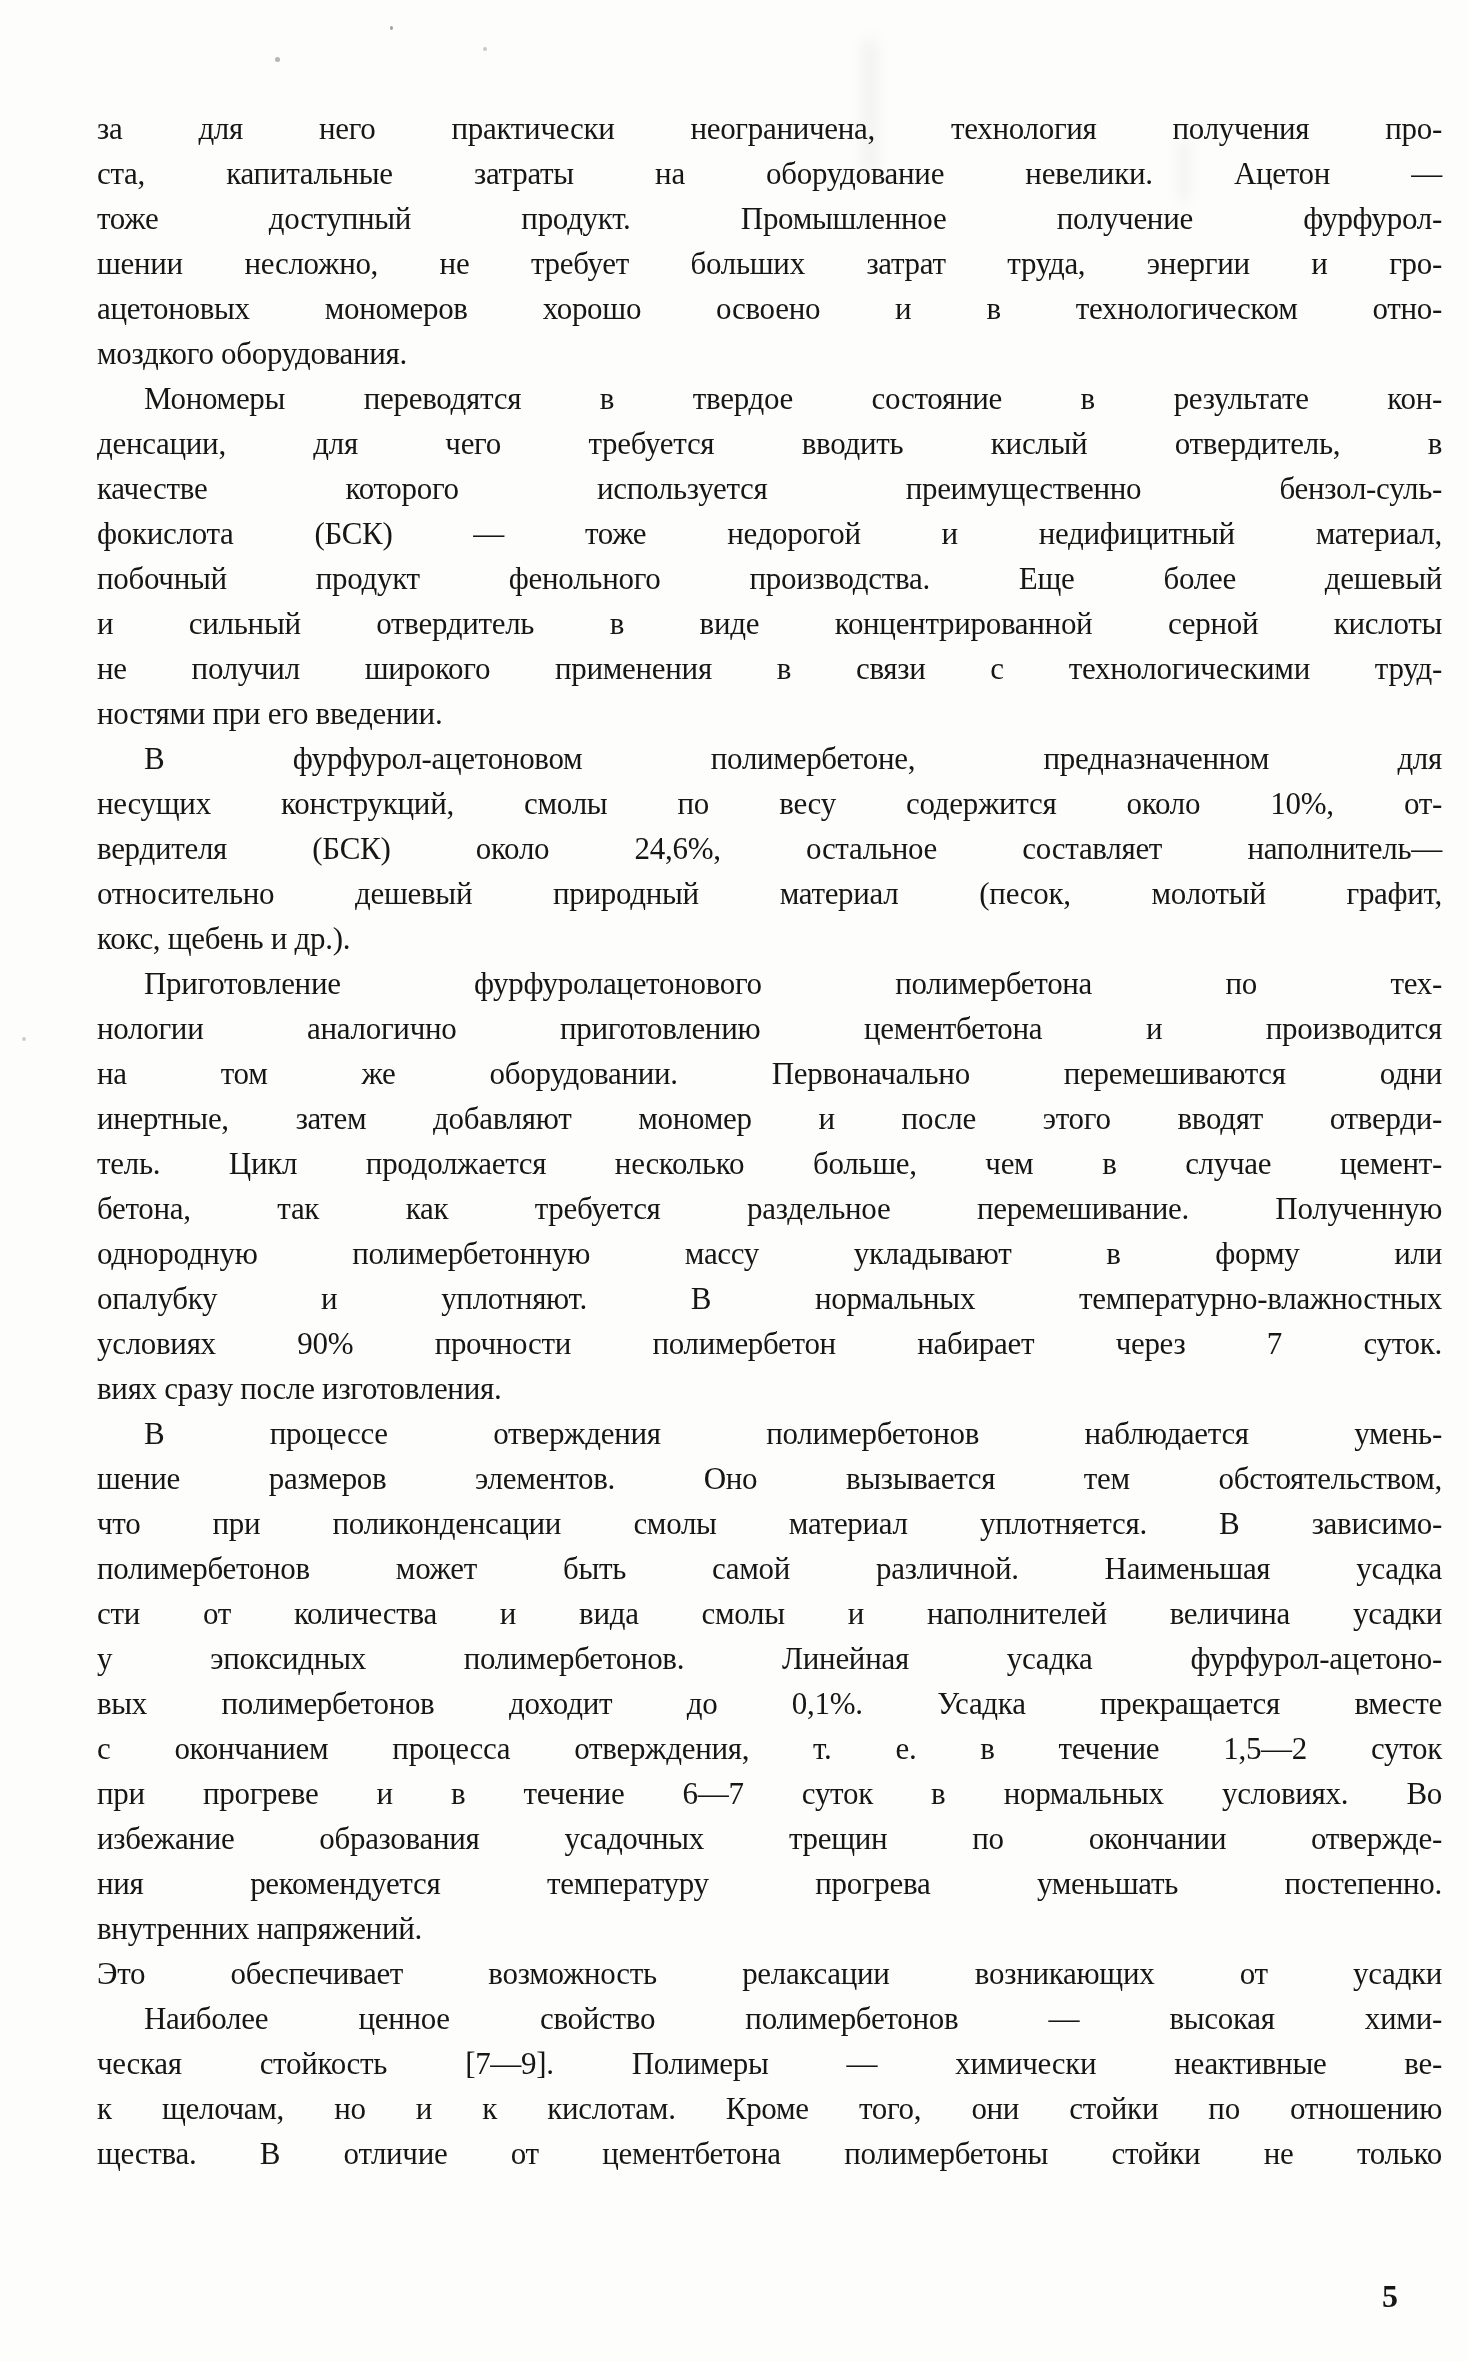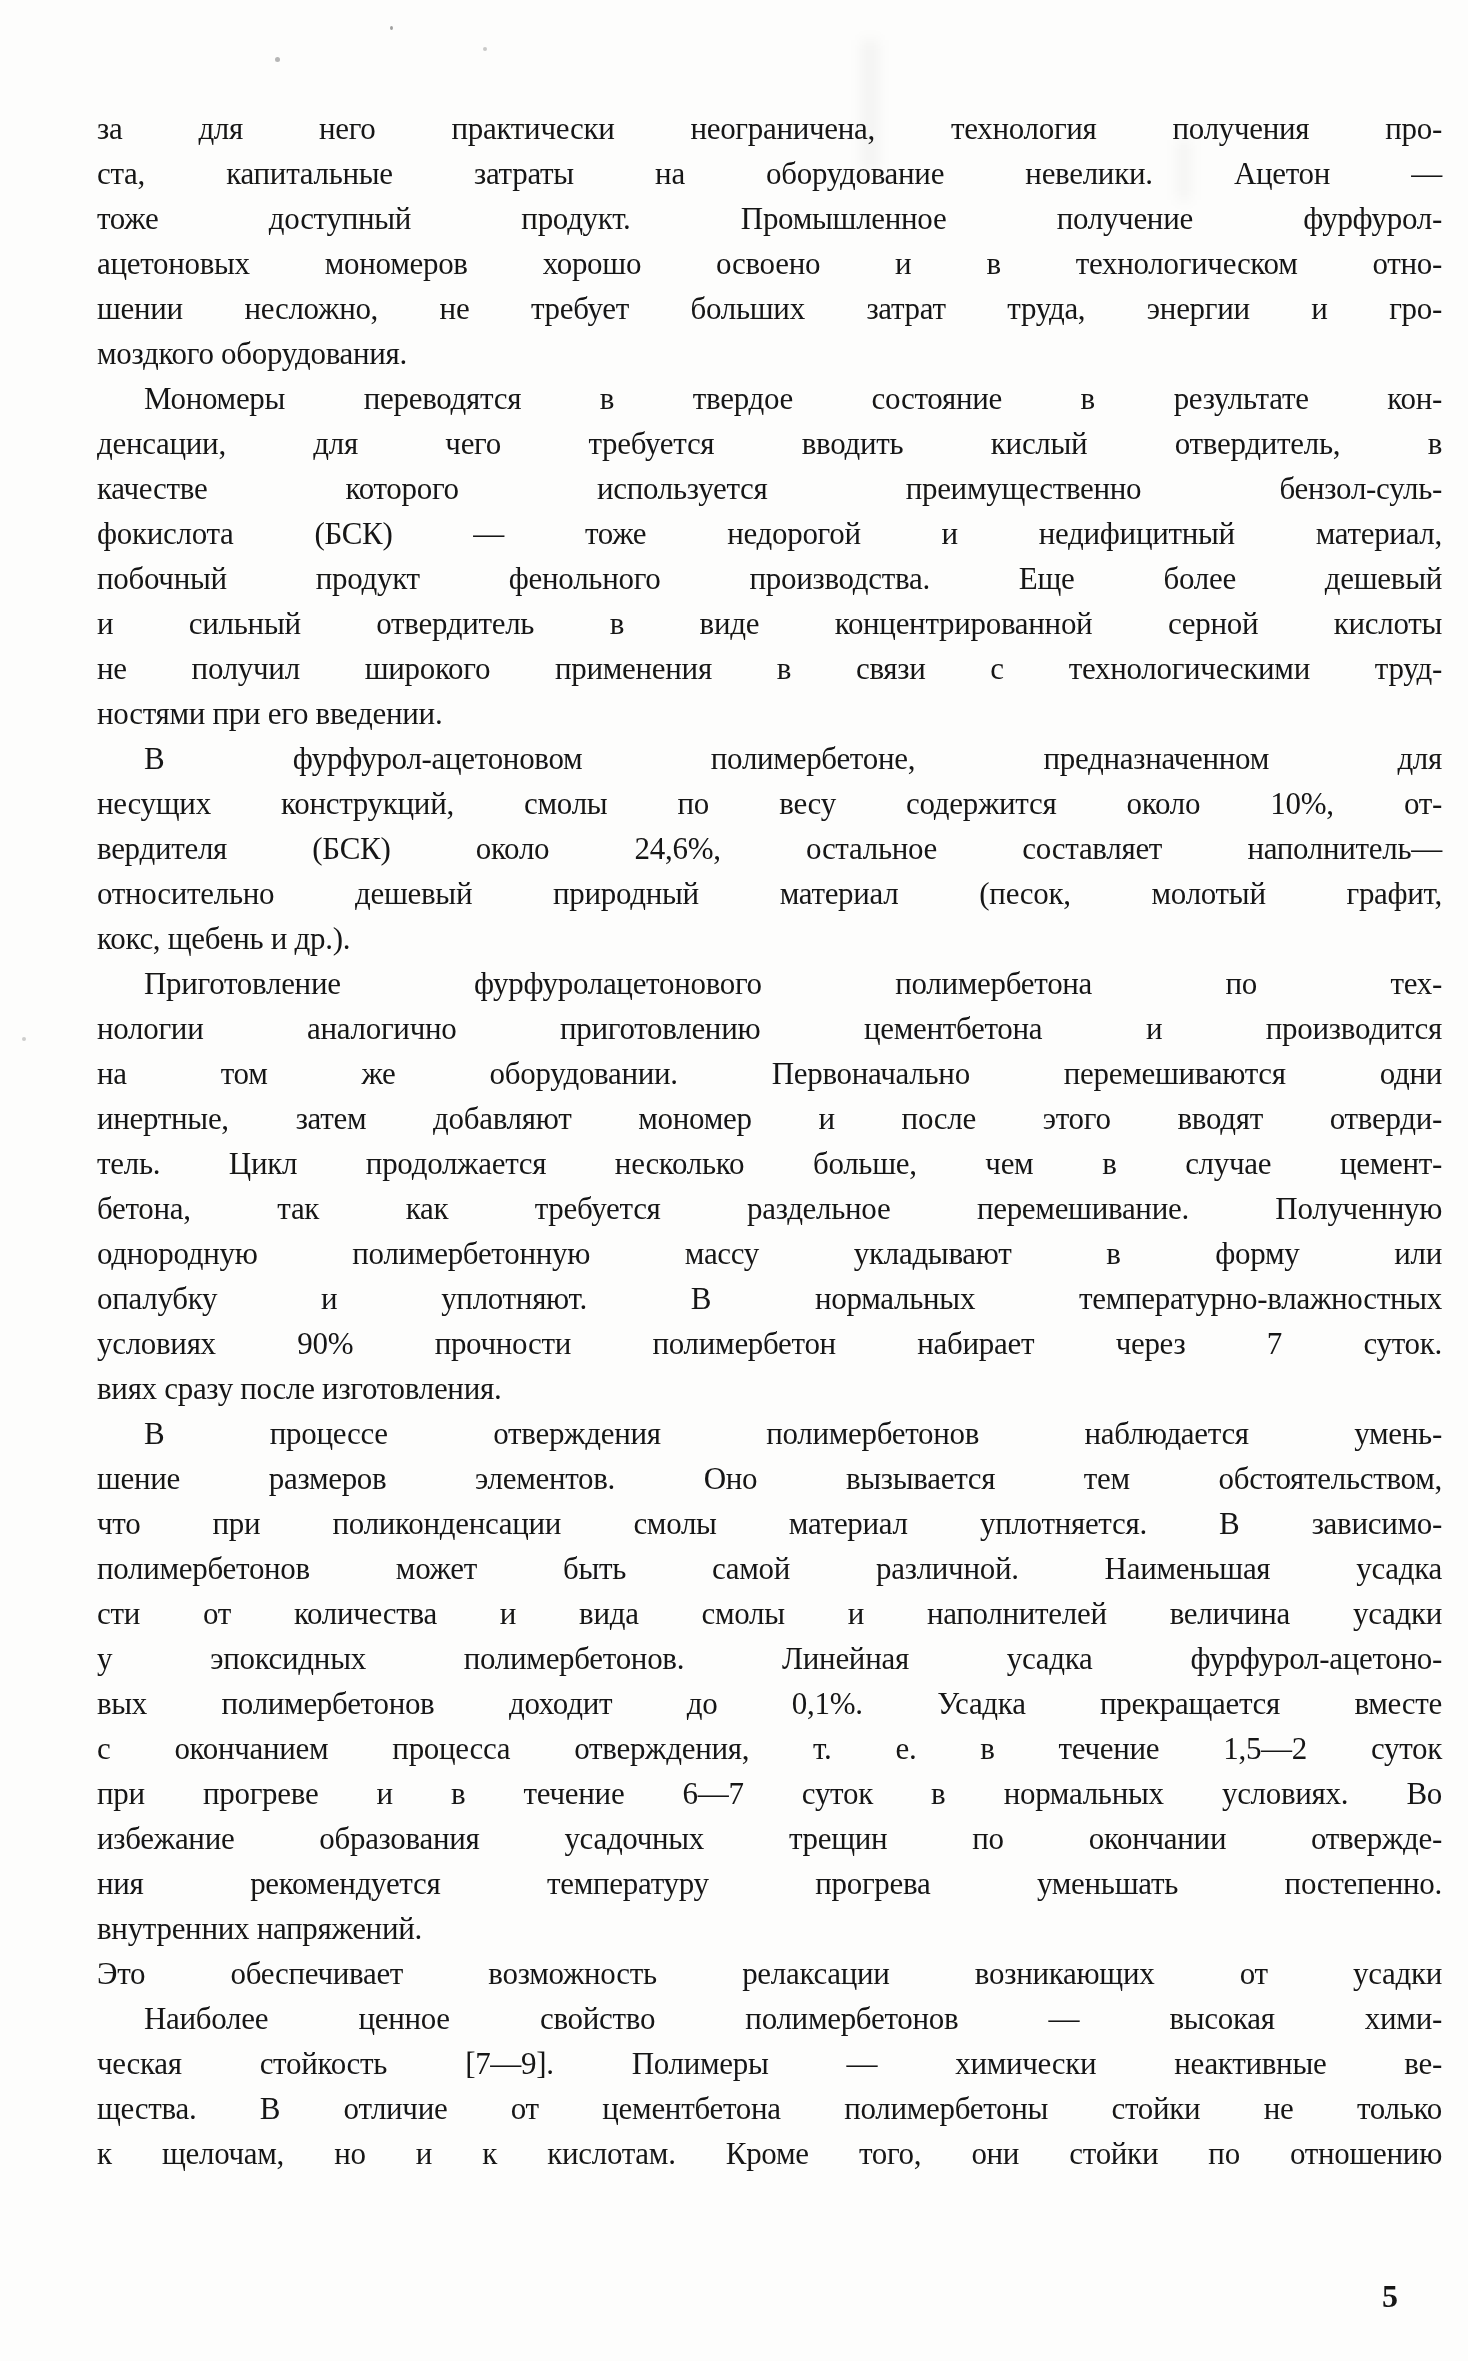--- a/index.html
+++ b/index.html
@@ -73,22 +73,22 @@
   <div class="speck s1"></div>
   <div class="speck s2"></div>
   <div class="speck s3"></div>
   <div class="speck s4"></div>
 
   <div class="text-block" id="text-block">
       <div class="paragraph">
         <div class="line">за для него практически неограничена, технология получения про-</div>
         <div class="line">ста, капитальные затраты на оборудование невелики. Ацетон —</div>
         <div class="line">тоже доступный продукт. Промышленное получение фурфурол-</div>
+        <div class="line">шении несложно, не требует больших затрат труда, энергии и гро-</div>
         <div class="line">ацетоновых мономеров хорошо освоено и в технологическом отно-</div>
-        <div class="line">шении несложно, не требует больших затрат труда, энергии и гро-</div>
         <div class="line endline">моздкого оборудования.</div>
       </div>
       <div class="paragraph">
         <div class="line indent">Мономеры переводятся в твердое состояние в результате кон-</div>
         <div class="line">денсации, для чего требуется вводить кислый отвердитель, в</div>
         <div class="line">качестве которого используется преимущественно бензол-суль-</div>
         <div class="line">фокислота (БСК) — тоже недорогой и недифицитный материал,</div>
         <div class="line">побочный продукт фенольного производства. Еще более дешевый</div>
         <div class="line">и сильный отвердитель в виде концентрированной серной кислоты</div>
         <div class="line">не получил широкого применения в связи с технологическими труд-</div>
@@ -124,19 +124,19 @@
         <div class="line">с окончанием процесса отверждения, т. е. в течение 1,5—2 суток</div>
         <div class="line">при прогреве и в течение 6—7 суток в нормальных условиях. Во</div>
         <div class="line">избежание образования усадочных трещин по окончании отвержде-</div>
         <div class="line">ния рекомендуется температуру прогрева уменьшать постепенно.</div>
         <div class="line endline">внутренних напряжений.</div>
         <div class="line">Это обеспечивает возможность релаксации возникающих от усадки</div>
       </div>
       <div class="paragraph">
         <div class="line indent">Наиболее ценное свойство полимербетонов — высокая хими-</div>
         <div class="line">ческая стойкость [7—9]. Полимеры — химически неактивные ве-</div>
+        <div class="line">к щелочам, но и к кислотам. Кроме того, они стойки по отношению</div>
         <div class="line">щества. В отличие от цементбетона полимербетоны стойки не только</div>
-        <div class="line">к щелочам, но и к кислотам. Кроме того, они стойки по отношению</div>
       </div>
     </div>
 
   <div class="page-number">5</div>
 </div>
 
 </body></html>

